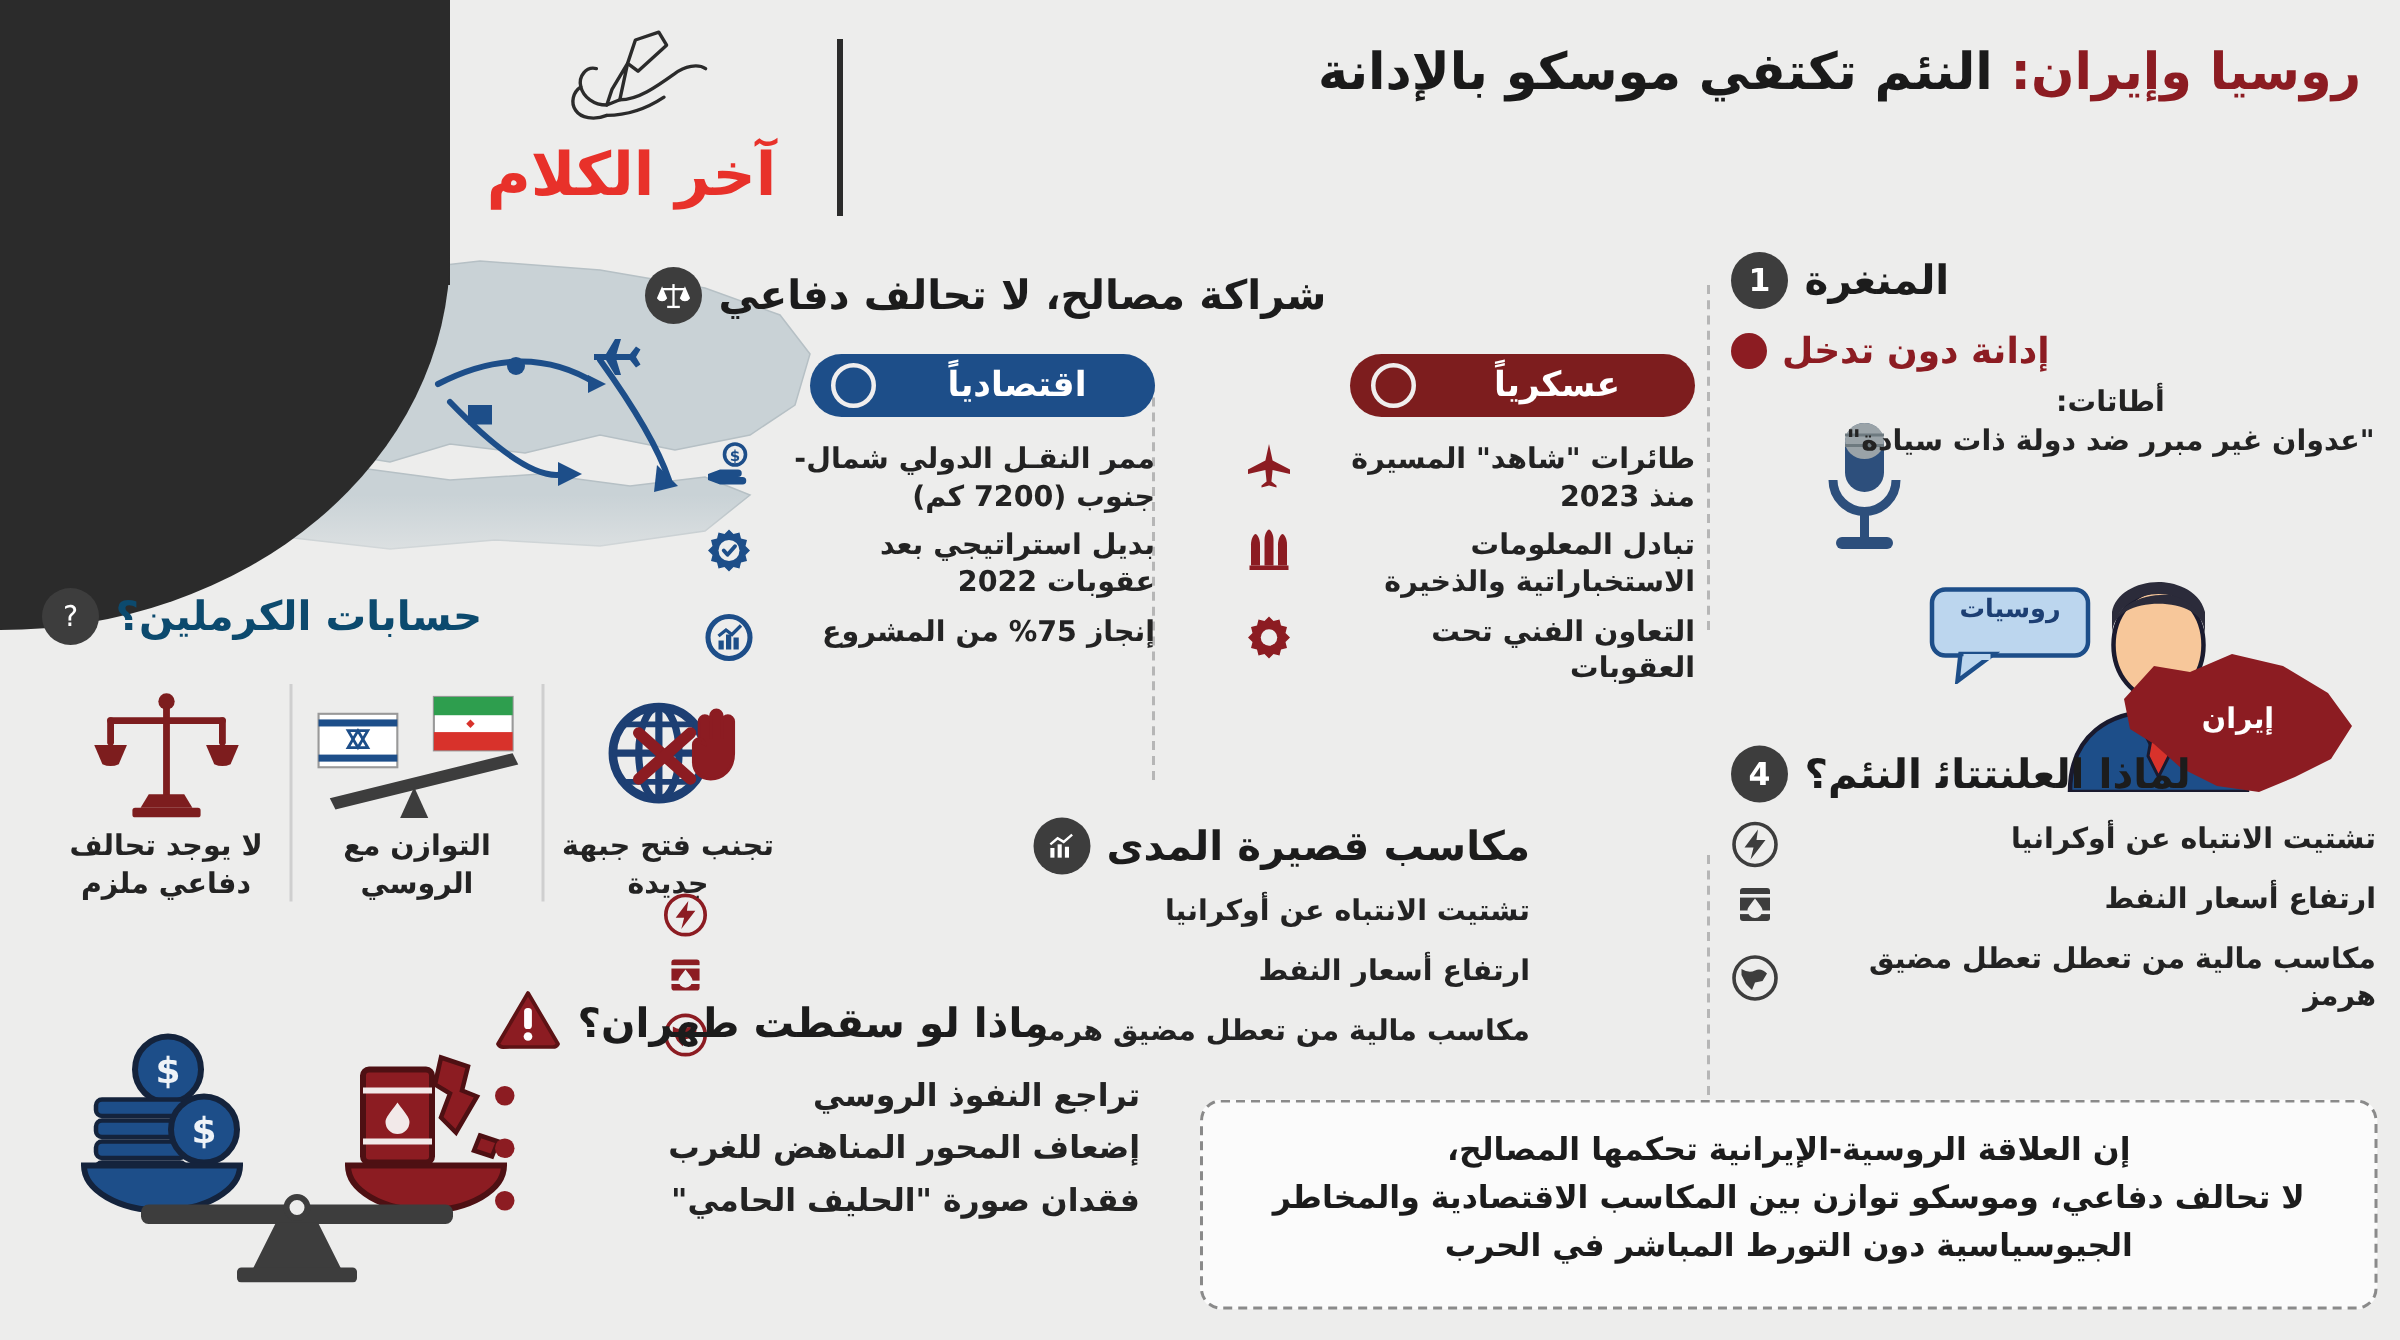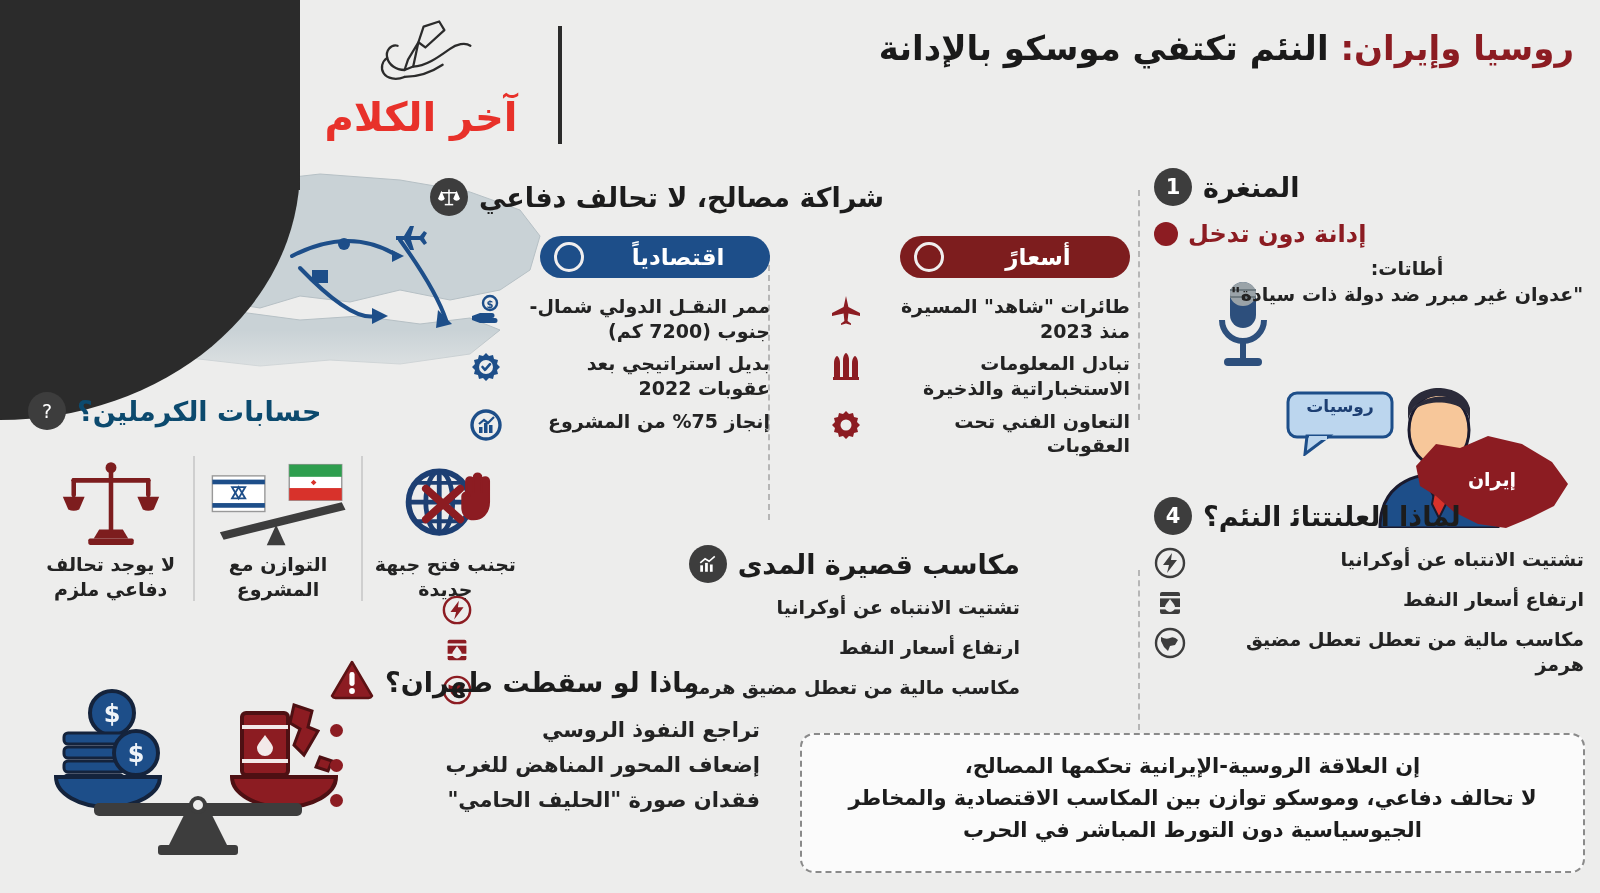--- a/index.html
+++ b/index.html
@@ -290,21 +290,21 @@
         <span class="b-ico">
           <svg viewBox="0 0 32 32" width="32" height="32">
               <rect x="6" y="5" width="20" height="22" rx="2" fill="#3d3d3d"></rect>
               <rect x="4" y="9" width="24" height="2.4" fill="#ededec"></rect>
               <rect x="4" y="20" width="24" height="2.4" fill="#ededec"></rect>
               <path d="M16,12 C19,16 21,18 21,20 a5,5 0 0 1 -10,0 c0,-2 2,-4 5,-8 Z" fill="#ededec"></path>
             </svg>
         </span>
         <span class="b-txt">ارتفاع أسعار النفط</span>
       </div>
-      <div class="bul" style="flex-direction:row-reverse;">
+      <div class="bul" style="flex-direction:row-reverse;align-items:center;">
         <span class="b-ico">
           <svg viewBox="0 0 32 32" width="32" height="32">
               <circle cx="16" cy="16" r="14" fill="none" stroke="#3d3d3d" stroke-width="2.4"></circle>
               <path d="M7,10 q5,3 9,1 t8,2 l-3,5 -5,1 -2,5 -4,-4 -3,-6 z" fill="#3d3d3d"></path>
             </svg>
         </span>
         <span class="b-txt">مكاسب مالية من تعطل تعطل مضيق هرمز</span>
       </div>
     </div>
   </div>
@@ -366,21 +366,21 @@
           </svg>
       </div>
       <div class="h-txt">شراكة مصالح، لا تحالف دفاعي</div>
     </div>
 
     <div class="pill-row">
 
       <div class="sub-col">
         <div class="pill mil" style="flex-direction:row-reverse;">
           <div class="p-knob"></div>
-          <div class="p-txt">أسعارً</div>
+          <div class="p-txt">عسكرياً</div>
         </div>
         <div class="bul-list" style="margin-top:16px;">
           <div class="bul" style="flex-direction:row-reverse;">
             <span class="b-ico">
               <svg viewBox="0 0 32 32" width="32" height="32">
                   <path d="M16,2 l2.4,11 L30,19 l0,3 l-11.6,-2.6 L17.6,27 L21,29.6 l0,1.4 l-5,-1.4 l-5,1.4 l0,-1.4 L14.4,27 l-0.8,-7.6 L2,22 l0,-3 l11.6,-6 Z" fill="#8c1c22"></path>
                 </svg>
             </span>
             <span class="b-txt">طائرات "شاهد" المسيرة منذ 2023</span>
           </div>
@@ -542,21 +542,21 @@
             <g>
               <rect x="92" y="6" width="56" height="38" fill="#fff" stroke="#999" stroke-width="1.5"></rect>
               <rect x="92" y="6" width="56" height="13" fill="#2e9e4e"></rect>
               <rect x="92" y="31" width="56" height="13" fill="#d8322b"></rect>
               <path d="M118,22 l3,3 l-3,3 l-3,-3 Z" fill="#d8322b"></path>
             </g>
             <path d="M18,78 L148,46 l4,8 L22,86 Z" fill="#3d3d3d"></path>
             <path d="M68,92 L88,92 L78,70 Z" fill="#3d3d3d"></path>
           </svg>
         </div>
-        <div class="kr-txt">التوازن مع المشروع</div>
+        <div class="kr-txt">التوازن مع الروسي</div>
       </div>
 
       <div class="kr-cell">
         <div class="kr-ico">
           <svg viewBox="0 0 110 96" width="100" height="92">
             <g stroke="#7d1d1e" stroke-width="5" fill="none" stroke-linecap="round">
               <line x1="55" y1="12" x2="55" y2="76"></line>
               <line x1="14" y1="22" x2="96" y2="22"></line>
               <line x1="14" y1="22" x2="14" y2="38"></line>
               <line x1="96" y1="22" x2="96" y2="38"></line>

